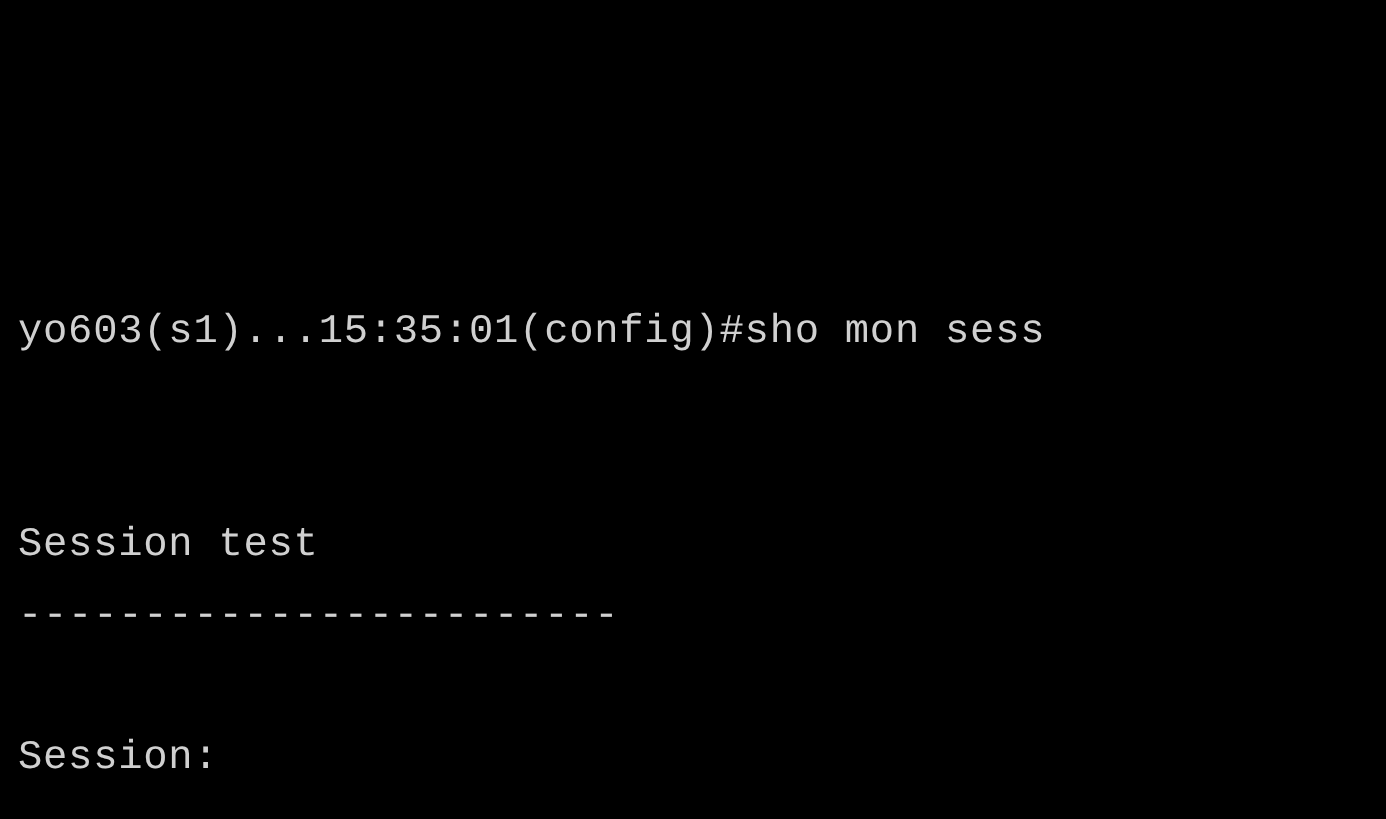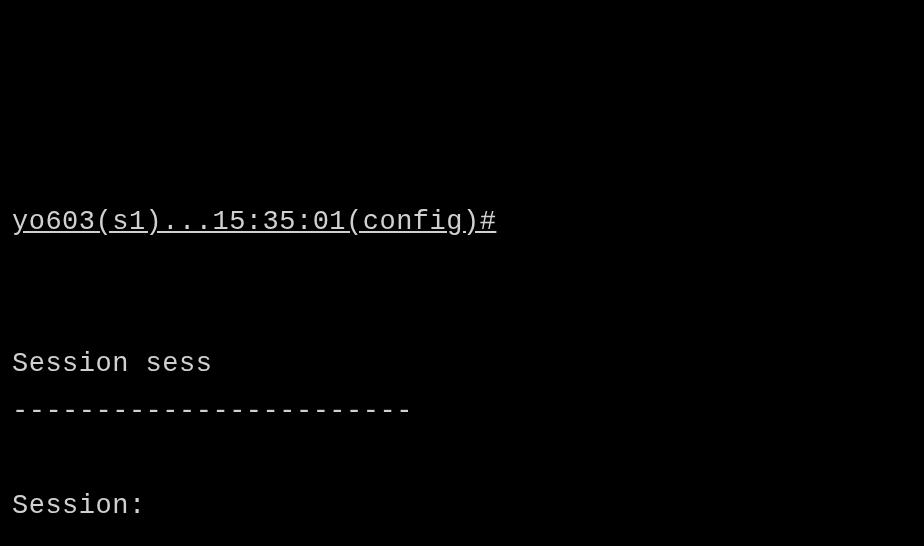--- a/index.html
+++ b/index.html
@@ -18,31 +18,30 @@
       height: 546px;
       overflow: hidden;
       white-space: pre;
       letter-spacing: 0.5px;
     }
     .terminal-output {
       font-family: inherit;
     }
     .prompt-line {
       display: flex;
-      text-decoration: underline;
     }
   </style>
 </head>
 <body>
 
 
 
-<div class="terminal-output"><span class="prompt-line"><span>yo603(s1)...15:35:01(config)#</span></span>
+<div class="terminal-output"><span class="prompt-line"><span>yo603(s1)...15:35:01(config)#</span><span>sho mon sess</span></span>
 
-<span>Session sess</span>
+<span>Session test</span>
 <span>------------------------</span>
 
 <span>Session:</span>
 
        
 
 
 
       </div>
 

